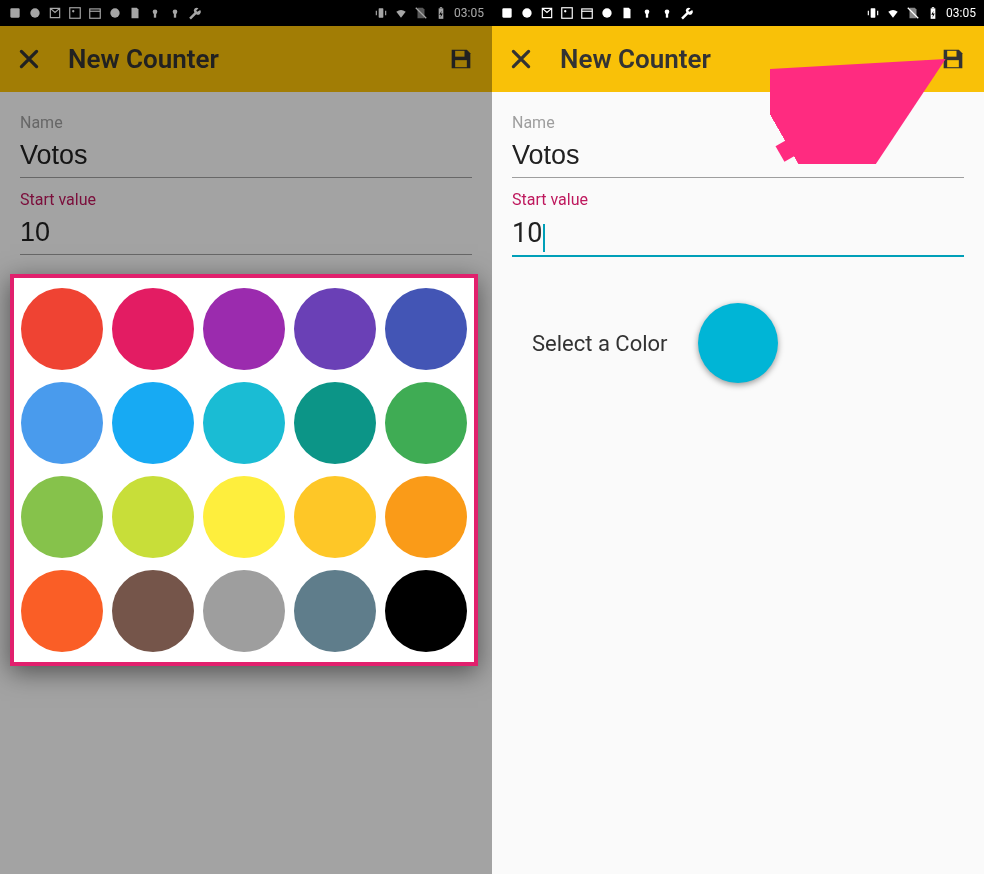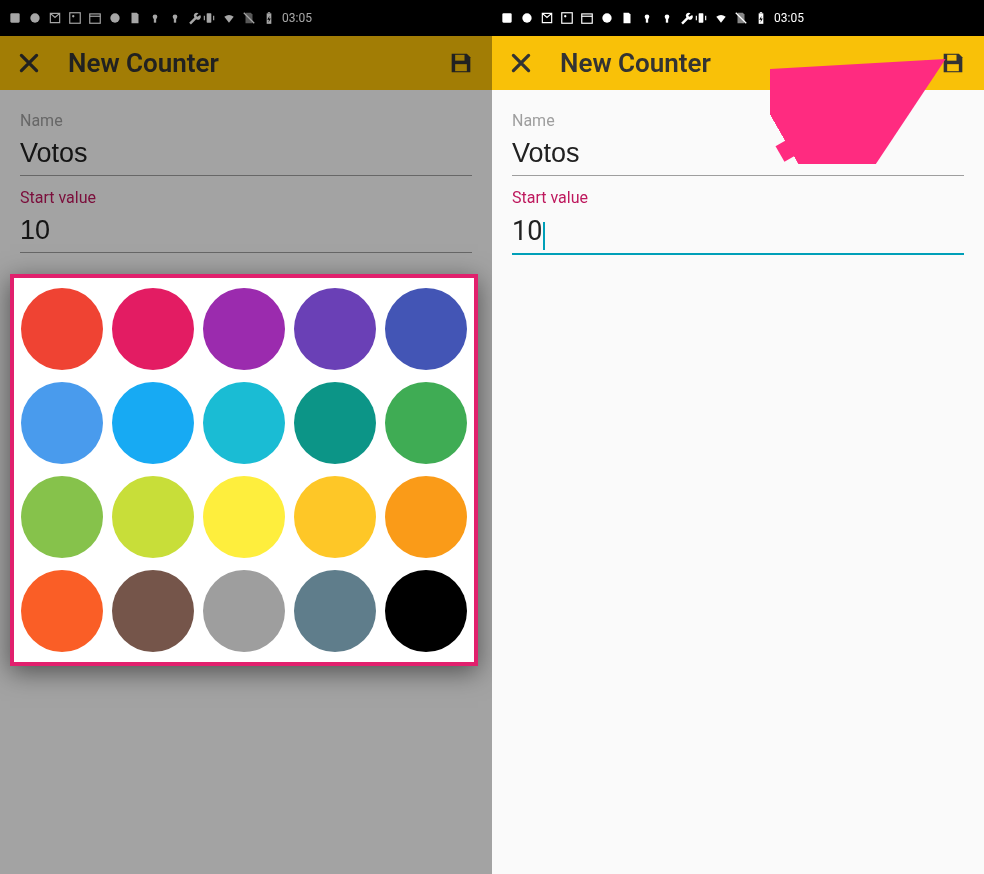--- a/index.html
+++ b/index.html
@@ -1,22 +1,22 @@
 <!DOCTYPE html>
 <html><head>
 <meta charset="utf-8">
 <style>
 * { box-sizing: border-box; margin: 0; padding: 0; }
 body { font-family: Roboto, Arial, sans-serif; background:#e8e8e8; }
 .wrap { display:flex; width:984px; height:874px; }
 .phone { width:492px; height:874px; position:relative; background:#fafafa; overflow:hidden; }
-.statusbar { height:36px; background:#000; color:#fff; display:flex; align-items:center; justify-content:flex-start; padding:0 8px; font-size:12px; }
+.statusbar { height:26px; background:#000; color:#fff; display:flex; align-items:center; justify-content:space-between; padding:0 8px; font-size:12px; }
 .status-left, .status-right { display:flex; align-items:center; gap:6px; }
 .status-left svg, .status-right svg { width:14px; height:14px; fill:#fff; display:block; }
-.appbar { height:54px; background:#f9c108; display:flex; align-items:center; padding:16px 14px; }
+.appbar { height:66px; background:#f9c108; display:flex; align-items:center; padding:16px 14px; }
 .appbar .close { width:30px; height:30px; display:flex; align-items:center; justify-content:center; cursor:pointer; }
 .appbar .title { font-size:26px; font-weight:600; color:#333; margin-left:24px; flex:1; }
 .appbar .save { width:34px; height:34px; display:flex; align-items:center; justify-content:center; cursor:pointer; }
 .content { padding:18px 20px 0 20px; background:#fafafa; }
 .field-label { font-size:16px; color:#9e9e9e; margin-top:3px; margin-bottom:6px; }
 .field-label.active { color:#be185d; font-size:16px; }
 .field-input { font-size:27px; color:#212121; border:none; border-bottom:1px solid #9e9e9e; background:transparent; width:100%; padding:2px 0 6px 0; outline:none; }
 .select-row { display:flex; align-items:center; margin-top:46px; padding-left:20px; }
 .select-row .lbl { font-size:22px; color:#333; margin-right:30px; }
 .swatch { width:80px; height:80px; border-radius:50%; background:#00b5d6; box-shadow:0 2px 6px rgba(0,0,0,.4); cursor:pointer; }
@@ -232,20 +232,24 @@
     </div>
 
     <div class="content">
       <div class="field-label">Name</div>
       <input class="field-input" value="Votos" style="">
       <div class="field-label active" style="margin-top:12px;">Start value</div>
       <div class="value-with-cursor">
         <span>10</span><span class="cursor"></span>
       </div>
 
+      <div class="select-row">
+        <div class="lbl">Select a Color</div>
+        <div class="swatch" style="background: rgb(0, 181, 214);"></div>
+      </div>
     </div>
 
     <svg class="arrow" width="180" height="110" viewBox="0 0 180 110">
       <defs>
         <marker id="ahead" markerWidth="12" markerHeight="12" refX="9" refY="5" orient="auto">
           <path d="M0 0 L10 5 L0 10 z" fill="#ff2b80"></path>
         </marker>
       </defs>
       <line x1="10" y1="100" x2="160" y2="14" stroke="#ff2b80" stroke-width="18" marker-end="url(#ahead)"></line>
     </svg>

